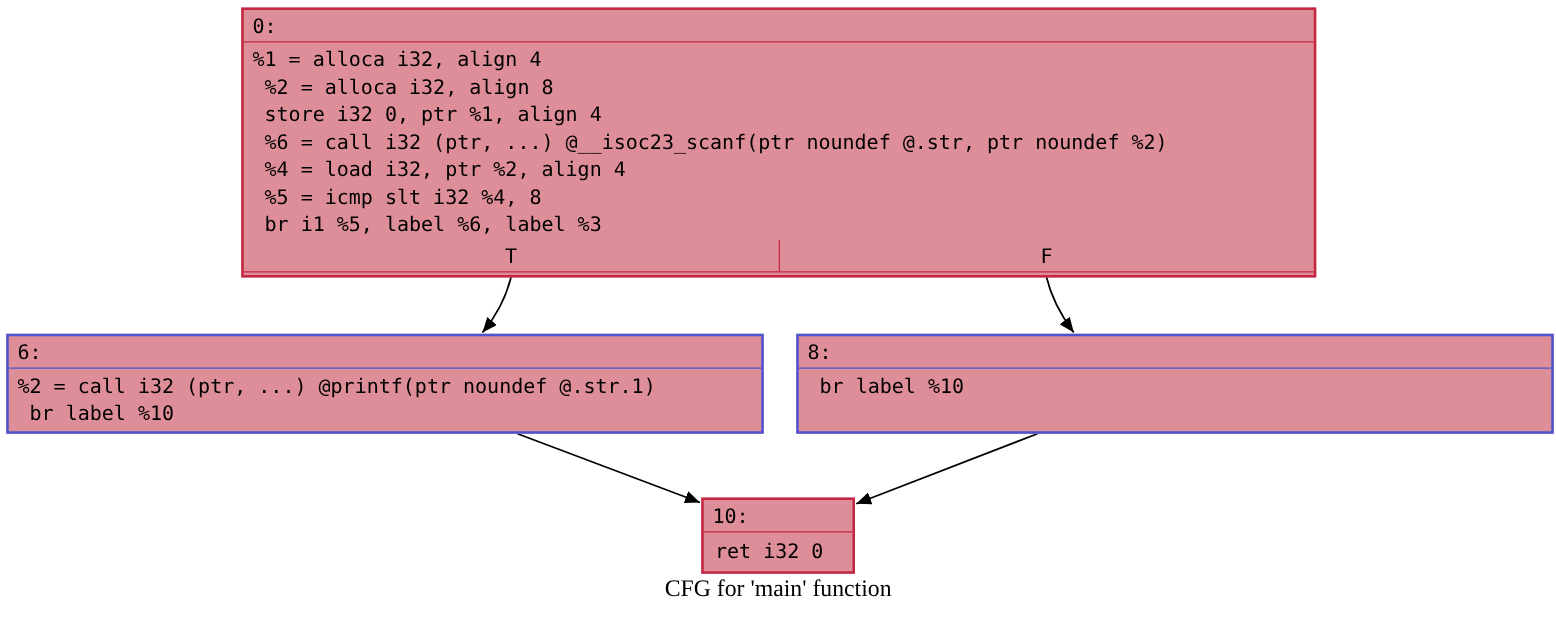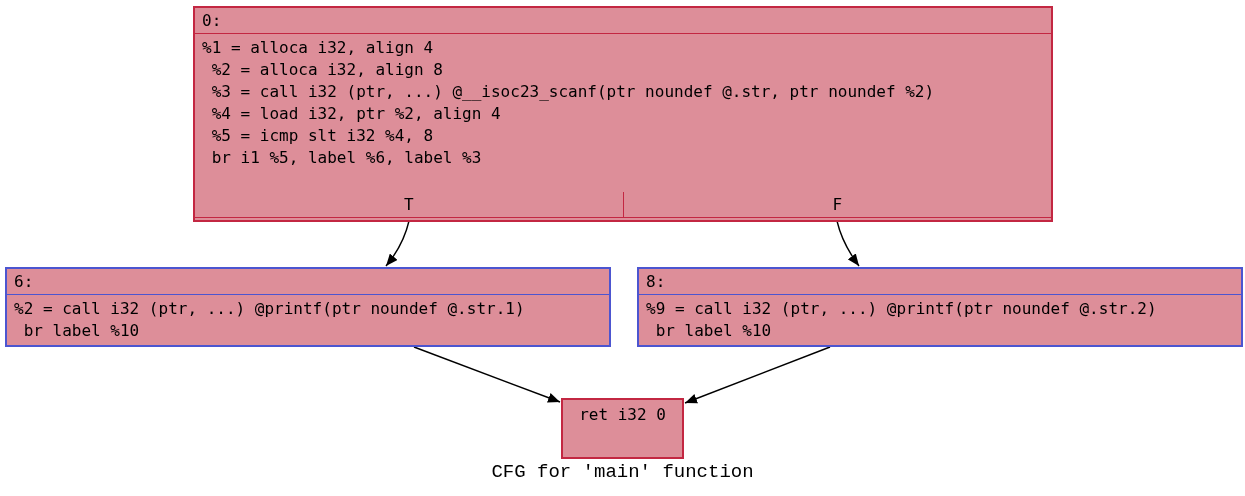--- a/index.html
+++ b/index.html
@@ -41,30 +41,30 @@
     flex:1 1 50%;
     text-align:center;
     line-height:25px;height:25px;
   }
   .tfcell + .tfcell{border-left:1px solid var(--hot-border,#c32742);}
 
   #node-0{left:193px;top:6px;width:860px;height:216px;padding-bottom:2px;}
   #node-6{left:5px;top:267px;width:606px;height:80px;}
   #node-8{left:637px;top:267px;width:606px;height:80px;}
   #node-10{left:561px;top:398px;width:123px;height:61px;}
-  #node-10 .body{padding:4px 9px;text-align:center;}
+  #node-10 .body{padding:4px 9px;}
 
   #edges{position:absolute;left:0;top:0;width:1245px;height:496px;pointer-events:none;}
   #edges path.edge{stroke:var(--edge-color,#000);stroke-width:1.4;fill:none;}
   #edges marker path{fill:var(--edge-color,#000);stroke:none;}
 
   .caption{
     position:absolute;left:0;top:461px;width:1245px;
     text-align:center;
-    font-family:Liberation Mono, monospace;
+    font-family:Liberation Serif, serif;
     font-size:19px;
     color:var(--text-color,#000);
   }
 </style>
 </head>
 <body>
 
 <div id="canvas">
 
   <svg id="edges">
@@ -77,21 +77,22 @@
     <path class="edge" d="M837,221 C841,238 850,254 859,266" marker-end="url(#arrow)"></path>
     <path class="edge" d="M414,347 L560,402" marker-end="url(#arrow)"></path>
     <path class="edge" d="M830,347 L685,403" marker-end="url(#arrow)"></path>
   </svg>
 
   <div id="node-0" class="node hot">
     <div class="hdr">0:</div>
     <div class="body">
       <div class="ln">%1 = alloca i32, align 4</div>
       <div class="ln"> %2 = alloca i32, align 8</div>
-      <div class="ln"> %3 = call i32 (ptr, ...) @__isoc23_scanf(ptr noundef @.str, ptr noundef %2)</div>
+      <div class="ln"> store i32 0, ptr %1, align 4</div>
+      <div class="ln"> %6 = call i32 (ptr, ...) @__isoc23_scanf(ptr noundef @.str, ptr noundef %2)</div>
       <div class="ln"> %4 = load i32, ptr %2, align 4</div>
       <div class="ln"> %5 = icmp slt i32 %4, 8</div>
       <div class="ln"> br i1 %5, label %6, label %3</div>
     </div>
     <div class="tfrow">
       <div class="tfcell">T</div>
       <div class="tfcell">F</div>
     </div>
   </div>
 
@@ -99,26 +100,26 @@
     <div class="hdr">6:</div>
     <div class="body">
       <div class="ln">%2 = call i32 (ptr, ...) @printf(ptr noundef @.str.1)</div>
       <div class="ln"> br label %10</div>
     </div>
   </div>
 
   <div id="node-8" class="node cold">
     <div class="hdr">8:</div>
     <div class="body">
-      <div class="ln">%9 = call i32 (ptr, ...) @printf(ptr noundef @.str.2)</div>
       <div class="ln"> br label %10</div>
     </div>
   </div>
 
   <div id="node-10" class="node hot">
+    <div class="hdr">10:</div>
     <div class="body">
       <div class="ln">ret i32 0</div>
     </div>
   </div>
 
   <div class="caption">CFG for 'main' function</div>
 
 </div>
 
 </body></html>

